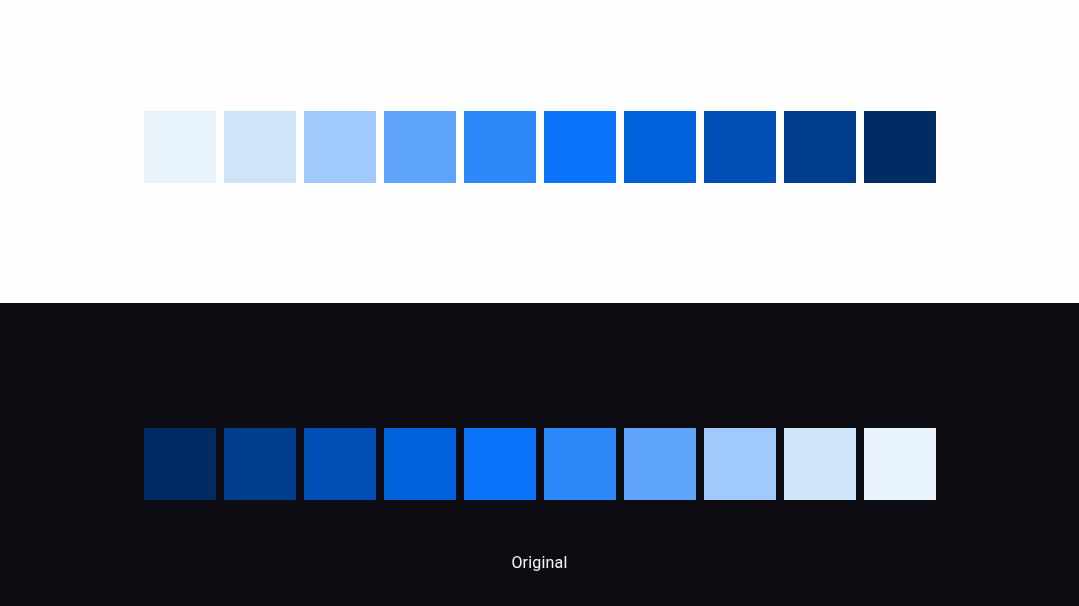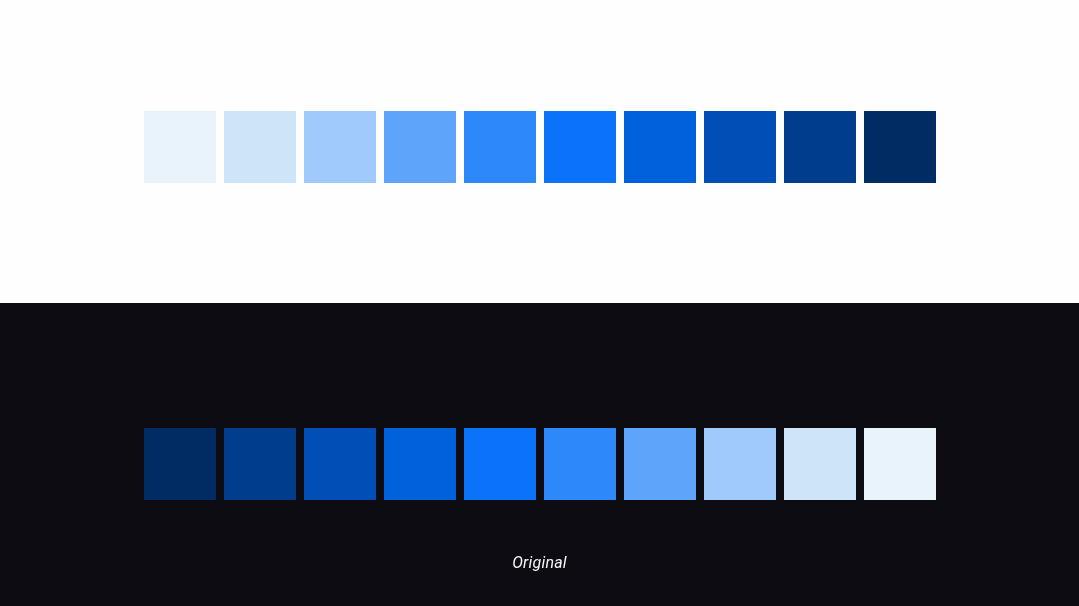--- a/index.html
+++ b/index.html
@@ -21,21 +21,20 @@
       justify-content: center;
     }
     .panel-light {
       height: 303px;
       background: #fefeff;
     }
     .panel-dark {
       height: 303px;
       background: #0d0c13;
       position: relative;
-      font-style: italic;
     }
     .swatch-row {
       display: flex;
       gap: 8px;
       align-items: center;
     }
     .panel-light .swatch-row {
       margin-top: -10px;
     }
     .panel-dark .swatch-row {

